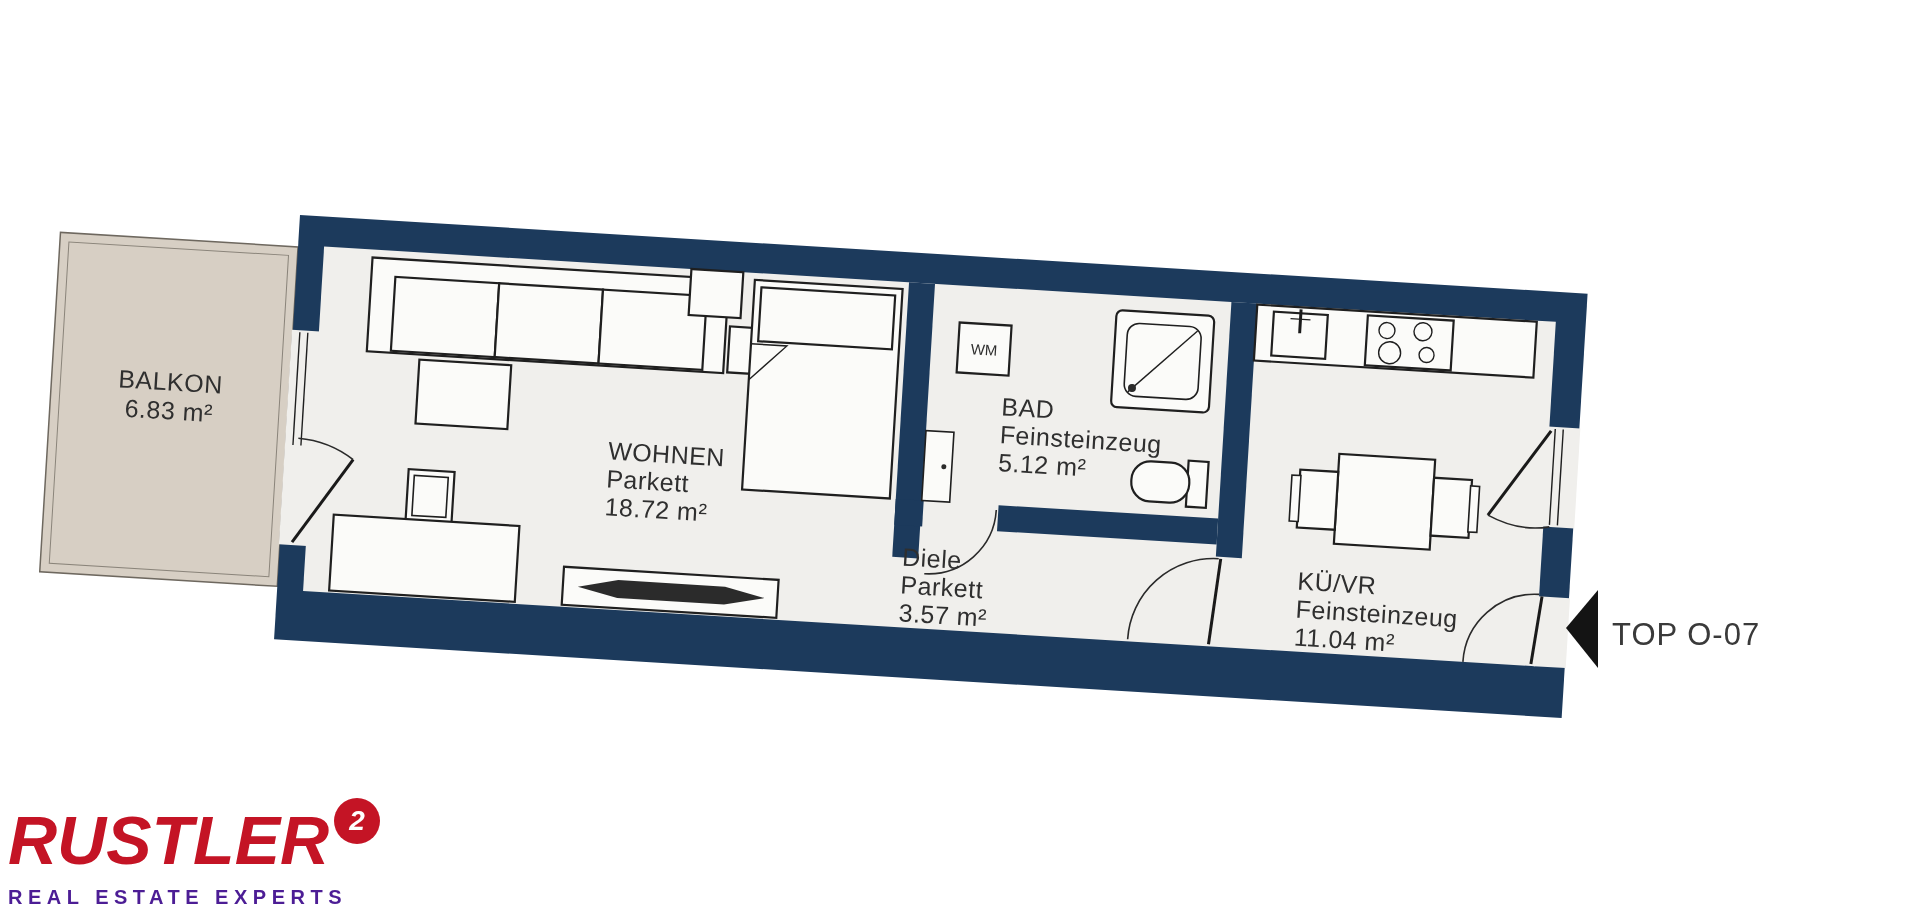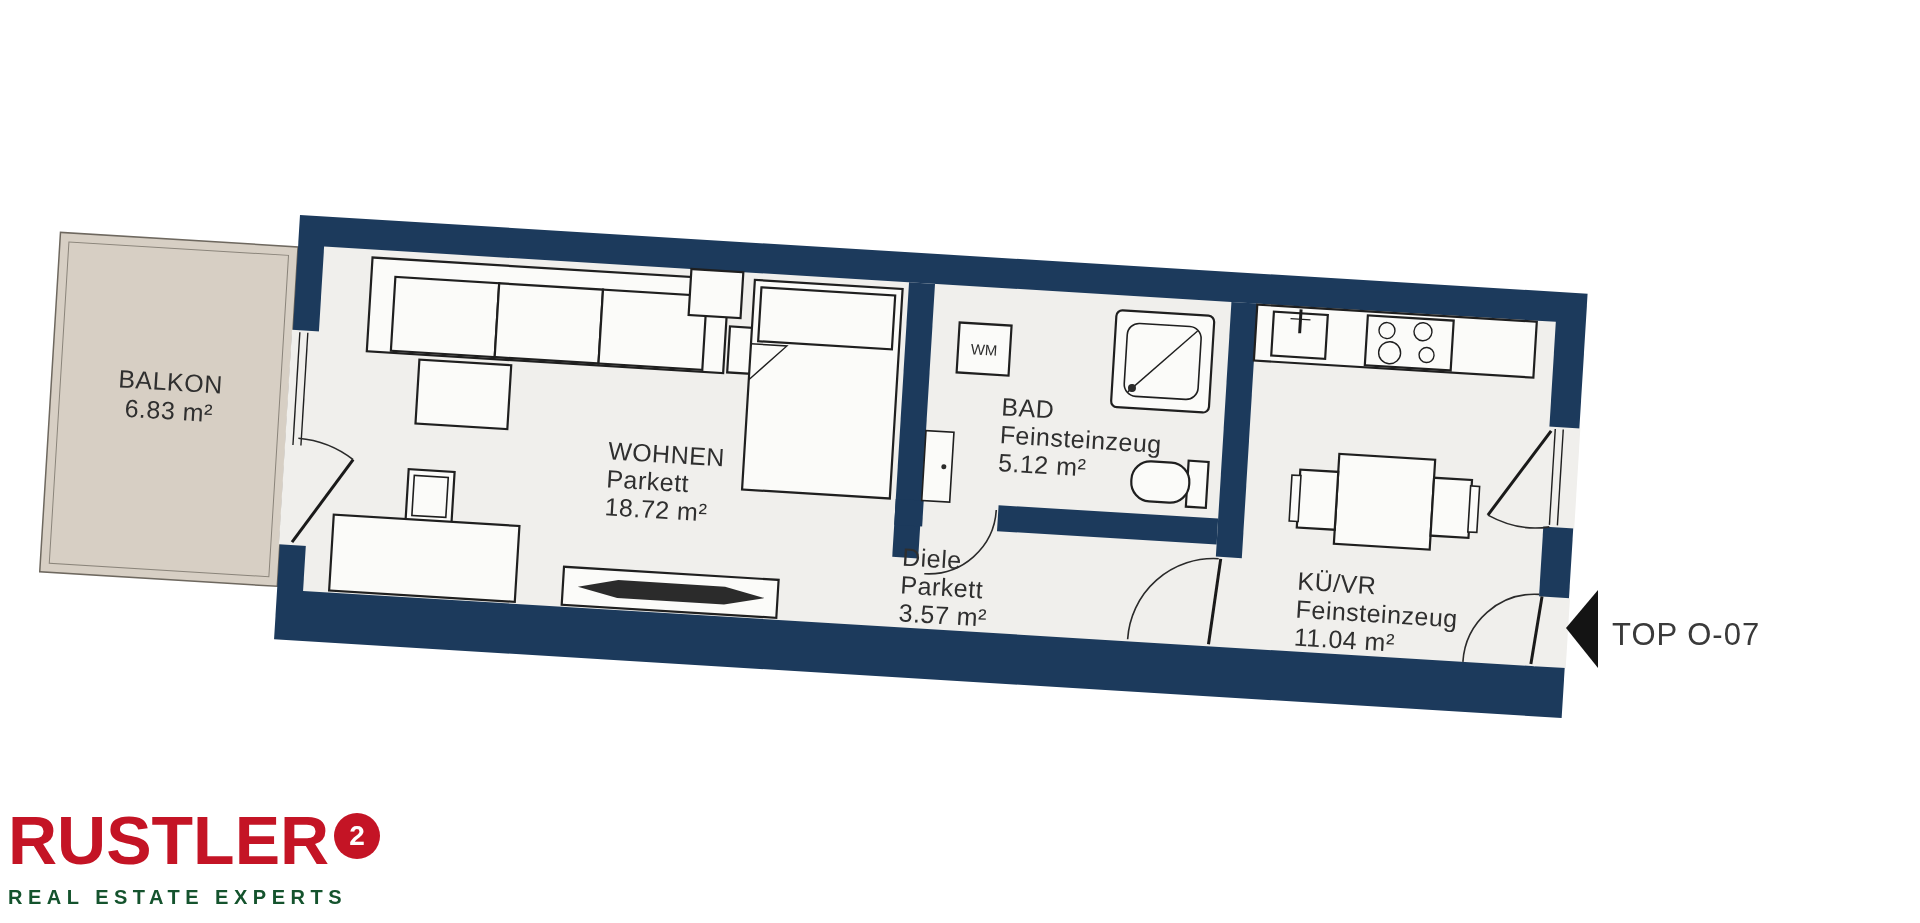--- a/index.html
+++ b/index.html
@@ -20,33 +20,33 @@
   .leaf{stroke:#1a1a1a;stroke-width:3;fill:none;}
   .swing{stroke:#2a2a2a;stroke-width:1.6;fill:none;}
   .dark{fill:#2b2b2b;}
   .room-label{font-size:25px;fill:#2f2f2f;font-weight:500;letter-spacing:.5px;}
   .room-label.center{text-anchor:middle;}
   .wm-label{font-size:15px;fill:#2f2f2f;font-weight:500;text-anchor:middle;}
   .unit-label{font-size:31px;fill:#3a3a3a;font-weight:500;letter-spacing:1px;}
 
   
   .logo{position:absolute;left:8px;top:806px;}
-  .logo-row{display:flex;align-items:center;}
+  .logo-row{display:flex;align-items:flex-start;font-style:italic;}
   .brand{
     color:#c41425;font-size:68px;font-weight:bold;line-height:1;
     letter-spacing:0px;
   }
   .brand-sup{
     width:46px;height:46px;border-radius:50%;background:#c41425;
     display:flex;align-items:center;justify-content:center;
     margin-left:5px;margin-top:-8px;
   }
   .brand-sup span{color:#ffffff;font-size:28px;font-weight:bold;line-height:1;}
   .tagline{
-    margin-top:12px;color:#14532d;font-size:20px;font-weight:bold;
+    margin-top:12px;color:#4c1d95;font-size:20px;font-weight:bold;
     letter-spacing:5.5px;white-space:nowrap;
   }
 </style>
 </head>
 <body>
 
 <div class="stage">
 
   <svg class="plan-svg" width="1920" height="923" viewBox="0 0 1920 923">
 

